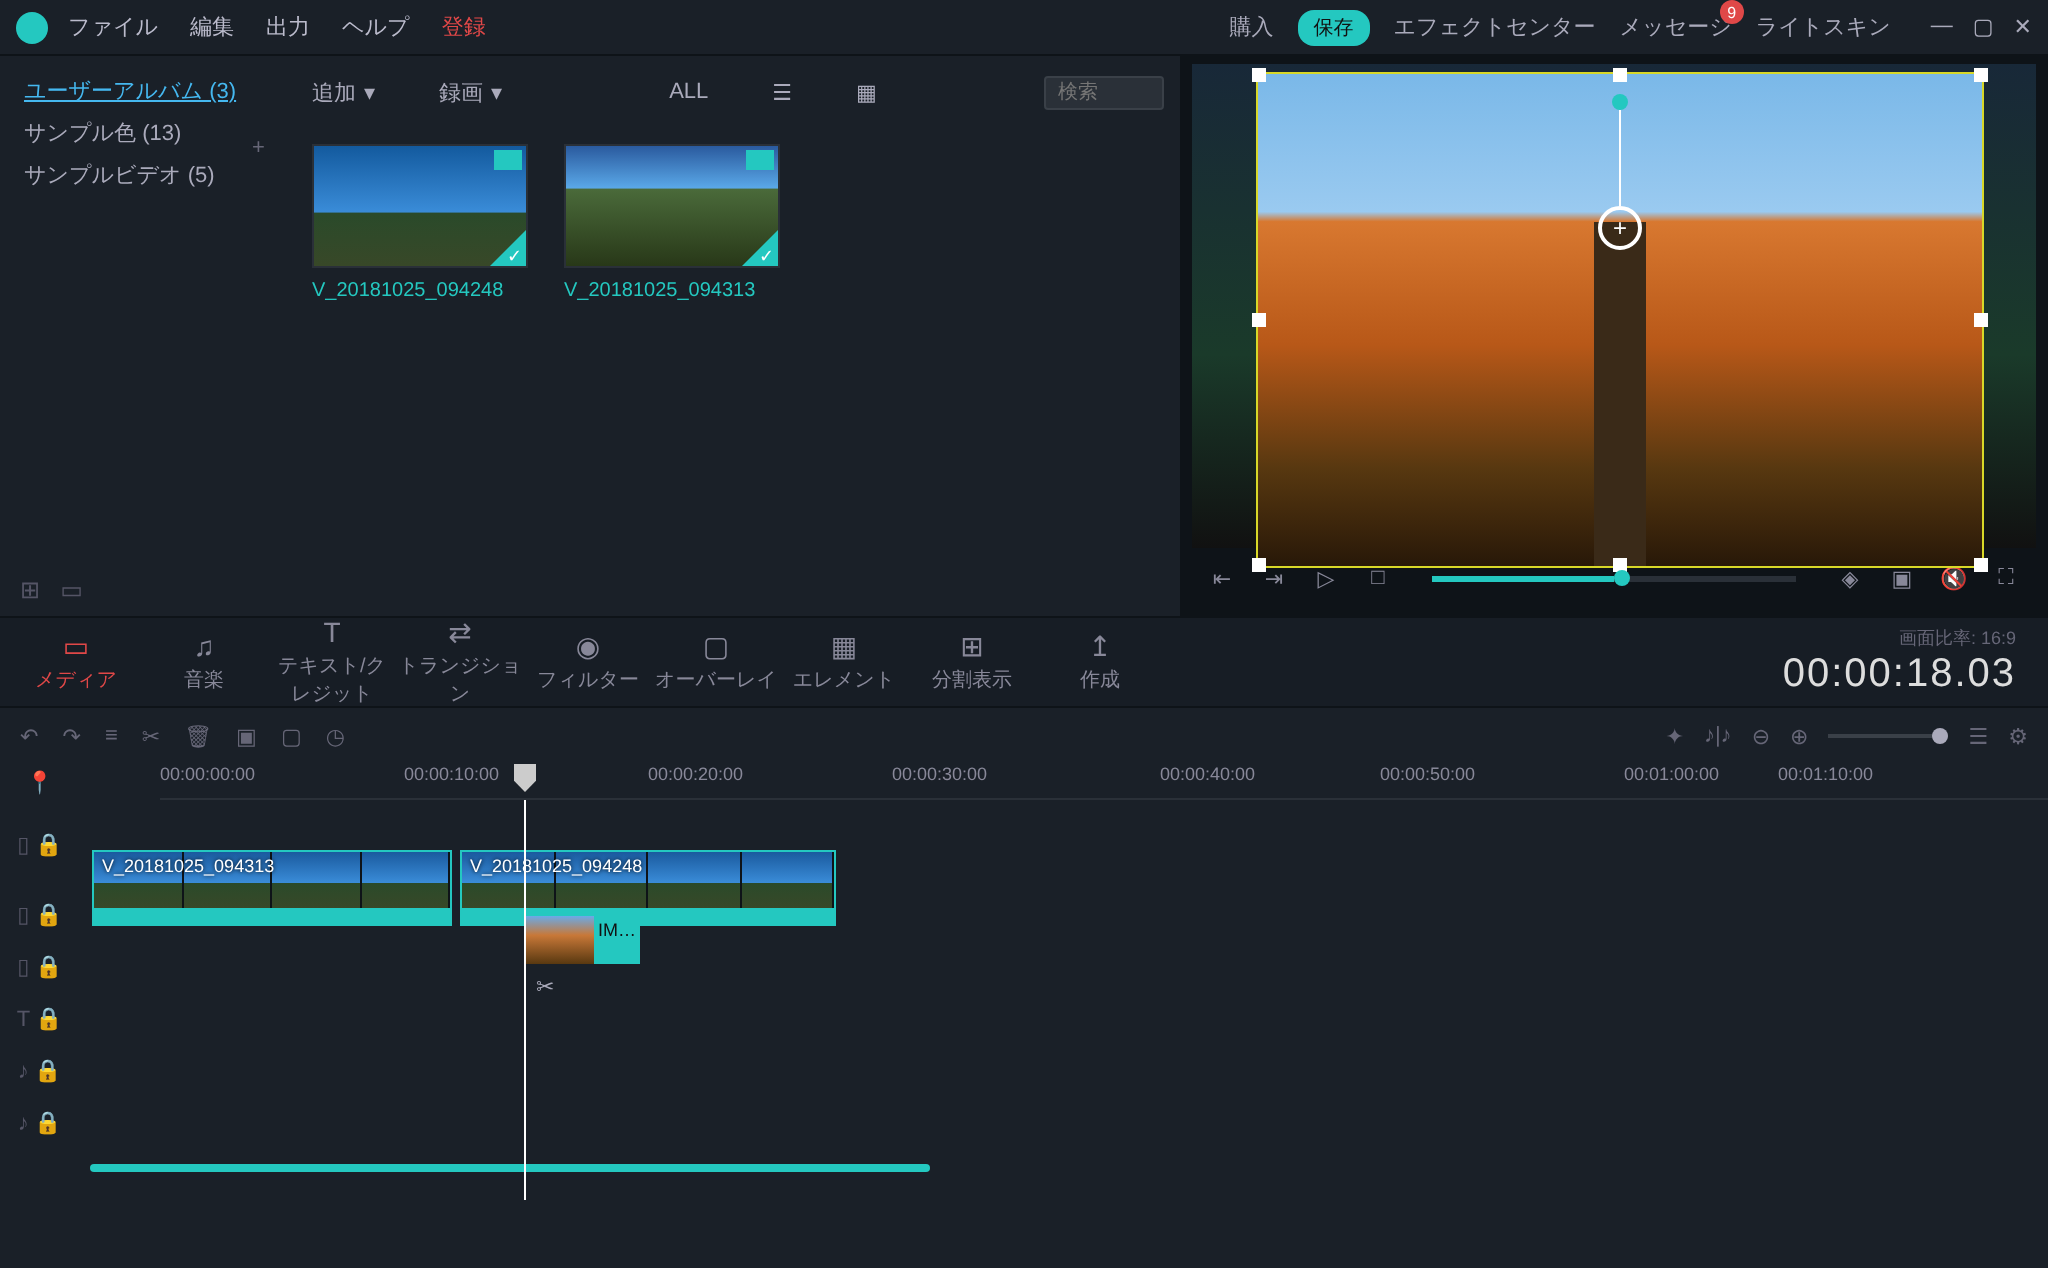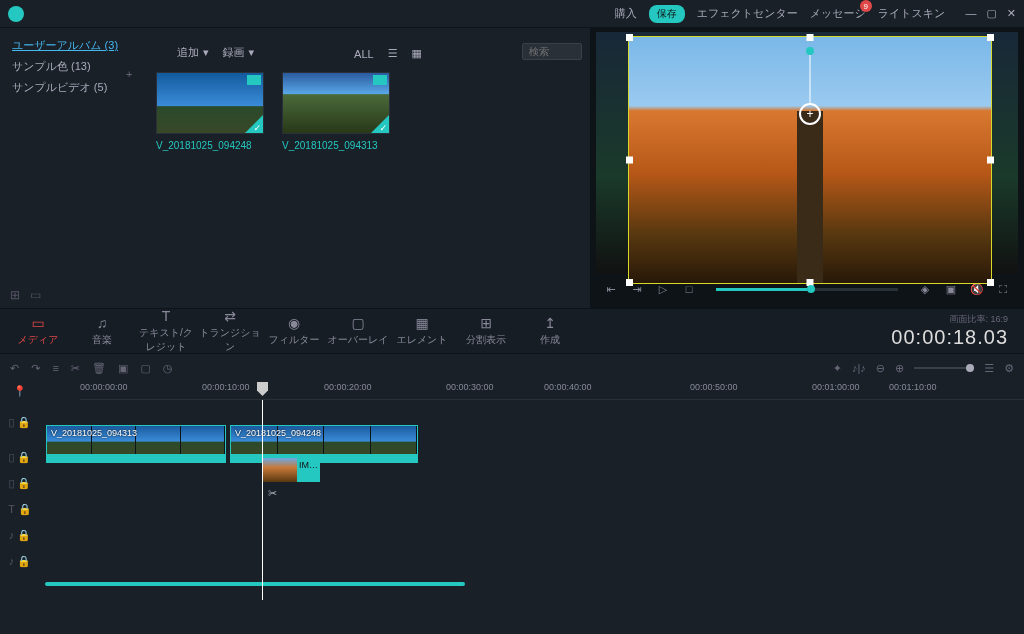--- a/index.html
+++ b/index.html
@@ -14,21 +14,21 @@
 .badge-wrap { position: relative; }
 .badge { position: absolute; top: -6px; right: -6px; background: #e04848; color: #fff; border-radius: 50%; width: 12px; height: 12px; font-size: 8px; display: flex; align-items: center; justify-content: center; }
 .winctl { display:flex; gap:10px; margin-left:8px; }
 .upper { display: flex; height: 280px; }
 .media-pane { width: 590px; display: flex; flex-direction: column; }
 .sidebar { width: 148px; padding: 10px 12px; font-size: 11px; }
 .sidebar .album { color: #45b8f0; text-decoration: underline; }
 .sidebar div { margin-bottom: 6px; }
 .media-body { display:flex; flex:1; }
 .media-main { flex:1; padding: 4px 8px; }
-.media-tools { display:flex; align-items:flex-end; gap:14px; height:28px;margin-left:21px; }
+.media-tools { display:flex; align-items:center; gap:32px; height:28px; }
 .media-tools .sel { display:flex; align-items:center; gap:4px; }
 .search { background: #2a3038; border: 1px solid #3a4048; border-radius: 2px; padding: 2px 6px; color:#888; font-size:10px; width:60px; margin-left:auto; }
 .all-lbl { margin-left: auto; }
 .thumbs { display:flex; gap:18px; margin-top:12px; }
 .thumb { width:108px; }
 .thumb-img { width:108px; height:62px; position:relative; border:1px solid #2a3038; overflow:hidden; }
 .sky1 { background: linear-gradient(180deg,#135a9e 0%,#3a8cd8 55%,#2a4a2a 56%,#384828 100%); }
 .sky2 { background: linear-gradient(180deg,#2a5a9e 0%,#5aa8e8 35%,#4a6a3a 36%,#283818 100%); }
 .sky3 { background: linear-gradient(180deg,#6aaae8 0%,#8abce8 40%,#c87838 41%,#884818 100%); }
 .vcam { position:absolute; top:2px; right:2px; width:14px; height:10px; background:#24c8c0; }
@@ -84,20 +84,27 @@
 .scissors { position:absolute; color:#aab; font-size:11px; }
 .hscroll { height:8px; margin:8px 0 0 45px; }
 .hscroll-track { height:4px; background:#24c8c0; width:420px; border-radius:2px; }
 .media-pane { position:relative; }
 </style>
 </head>
 <body>
 
 <div class="topbar">
   <div class="logo"></div>
+  <div class="menu">
+    <span>ファイル</span>
+    <span>編集</span>
+    <span>出力</span>
+    <span>ヘルプ</span>
+    <span class="reg">登録</span>
+  </div>
   <div class="topright">
     <span>購入</span>
     <span class="save-btn">保存</span>
     <span>エフェクトセンター</span>
     <span class="badge-wrap">
       <span>メッセージ</span>
       <span class="badge">9</span>
     </span>
     <span>ライトスキン</span>
     <div class="winctl">
@@ -229,21 +236,21 @@
   </div>
 </div>
 
 <div style="display:flex">
   <div style="width:40px;display:flex;align-items:center;justify-content:center;color:#556">📍</div>
   <div class="ruler" style="flex:1">
     <span style="left:0px">00:00:00:00</span>
     <span style="left:122px">00:00:10:00</span>
     <span style="left:244px">00:00:20:00</span>
     <span style="left:366px">00:00:30:00</span>
-    <span style="left:464px">00:00:40:00</span>
+    <span style="left:500px">00:00:40:00</span>
     <span style="left:610px">00:00:50:00</span>
     <span style="left:732px">00:01:00:00</span>
     <span style="left:809px">00:01:10:00</span>
   </div>
 </div>
 
 <div class="timeline" style="position:relative">
   <div class="playhead" style="left:262px; height:200px"></div>
 
   <div class="track-row tall">

